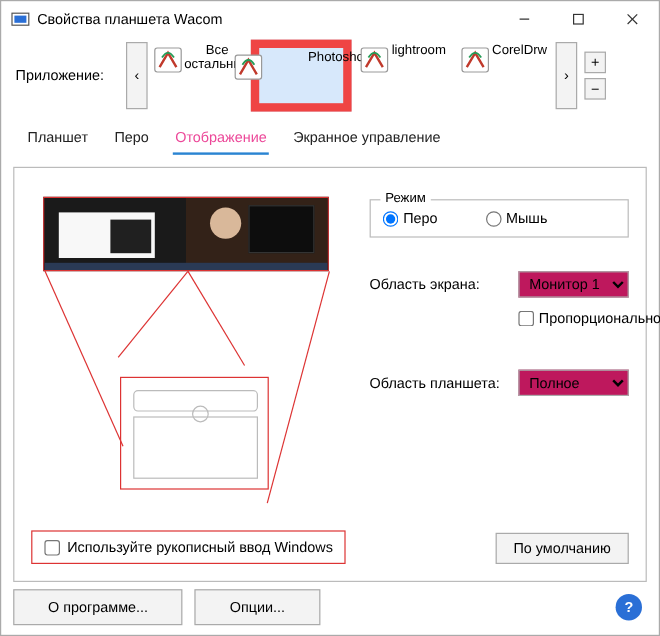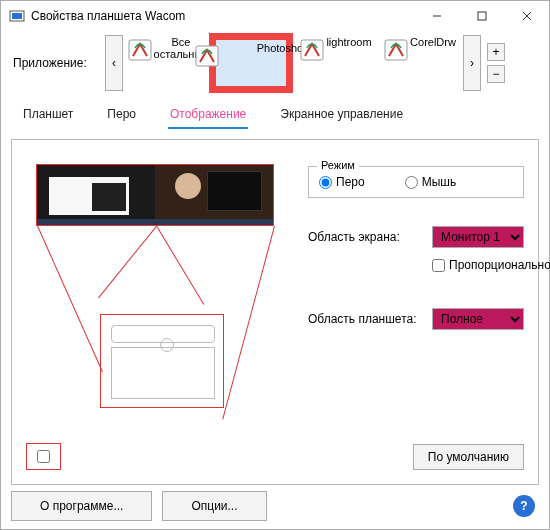--- a/index.html
+++ b/index.html
@@ -19,21 +19,21 @@
 .app-list { display: flex; gap: 0; }
 .app-item { width: 84px; height: 60px; display: flex; flex-direction: row; align-items: flex-start; justify-content: center; border: 1px solid transparent; padding: 2px; }
 .app-item.selected { border: 7px solid #ef4444; background: #d7e8fb; gap: 36px; }
 .app-icon { width: 28px; height: 28px; margin-bottom: 2px; display: flex; align-items: center; justify-content: center; }
 .app-icon svg { width: 28px; height: 28px; }
 .app-name { font-size: 11px; text-align: center; }
 .plusminus { display: flex; flex-direction: column; gap: 4px; margin-left: 4px; }
 .pm-btn { width: 18px; height: 18px; border: 1px solid #aaa; background: #f3f3f3; display: flex; align-items: center; justify-content: center; font-size: 12px; line-height: 1; }
 
 
-.tabbar { display: flex; gap: 30px; padding: 6px 20px 0 20px; border-bottom: 2px solid transparent; }
+.tabbar { display: flex; gap: 18px; padding: 6px 20px 0 20px; border-bottom: 2px solid transparent; }
 .tab { padding: 4px 2px 6px 2px; cursor: pointer; color: #222; }
 .tab.active { border-bottom: 2px solid #2a84d2; color: #ec4899; }
 
 
 .panel { margin: 8px 10px 6px 10px; border: 1px solid #bbb; padding: 16px 14px 14px 14px; position: relative; height: 346px; }
 
 
 .map-graphic { position: absolute; left: 20px; top: 24px; width: 250px; height: 260px; }
 .screen-rect { position: absolute; left: 4px; top: 0; width: 238px; height: 62px; border: 1px solid #d33; background: #111; overflow: hidden; }
 .screen-rect .monL { position:absolute; left:0; top:0; width:50%; height:100%; background:#1a1a1a; }
@@ -223,20 +223,21 @@
       <div class="row" style="margin-top:36px;">
         <label>Область планшета:</label>
         <select>
           <option>Полное</option>
         </select>
       </div>
     </div>
 
     <div class="handwrite-box">
       <input type="checkbox" style="">
+      <span>Используйте рукописный ввод Windows</span>
     </div>
     <button class="default-btn">По умолчанию</button>
   </div>
 
   <div class="footer">
     <button class="btn">О программе...</button>
     <button class="btn">Опции...</button>
     <div class="help">
         <span>?</span>
       </div>

